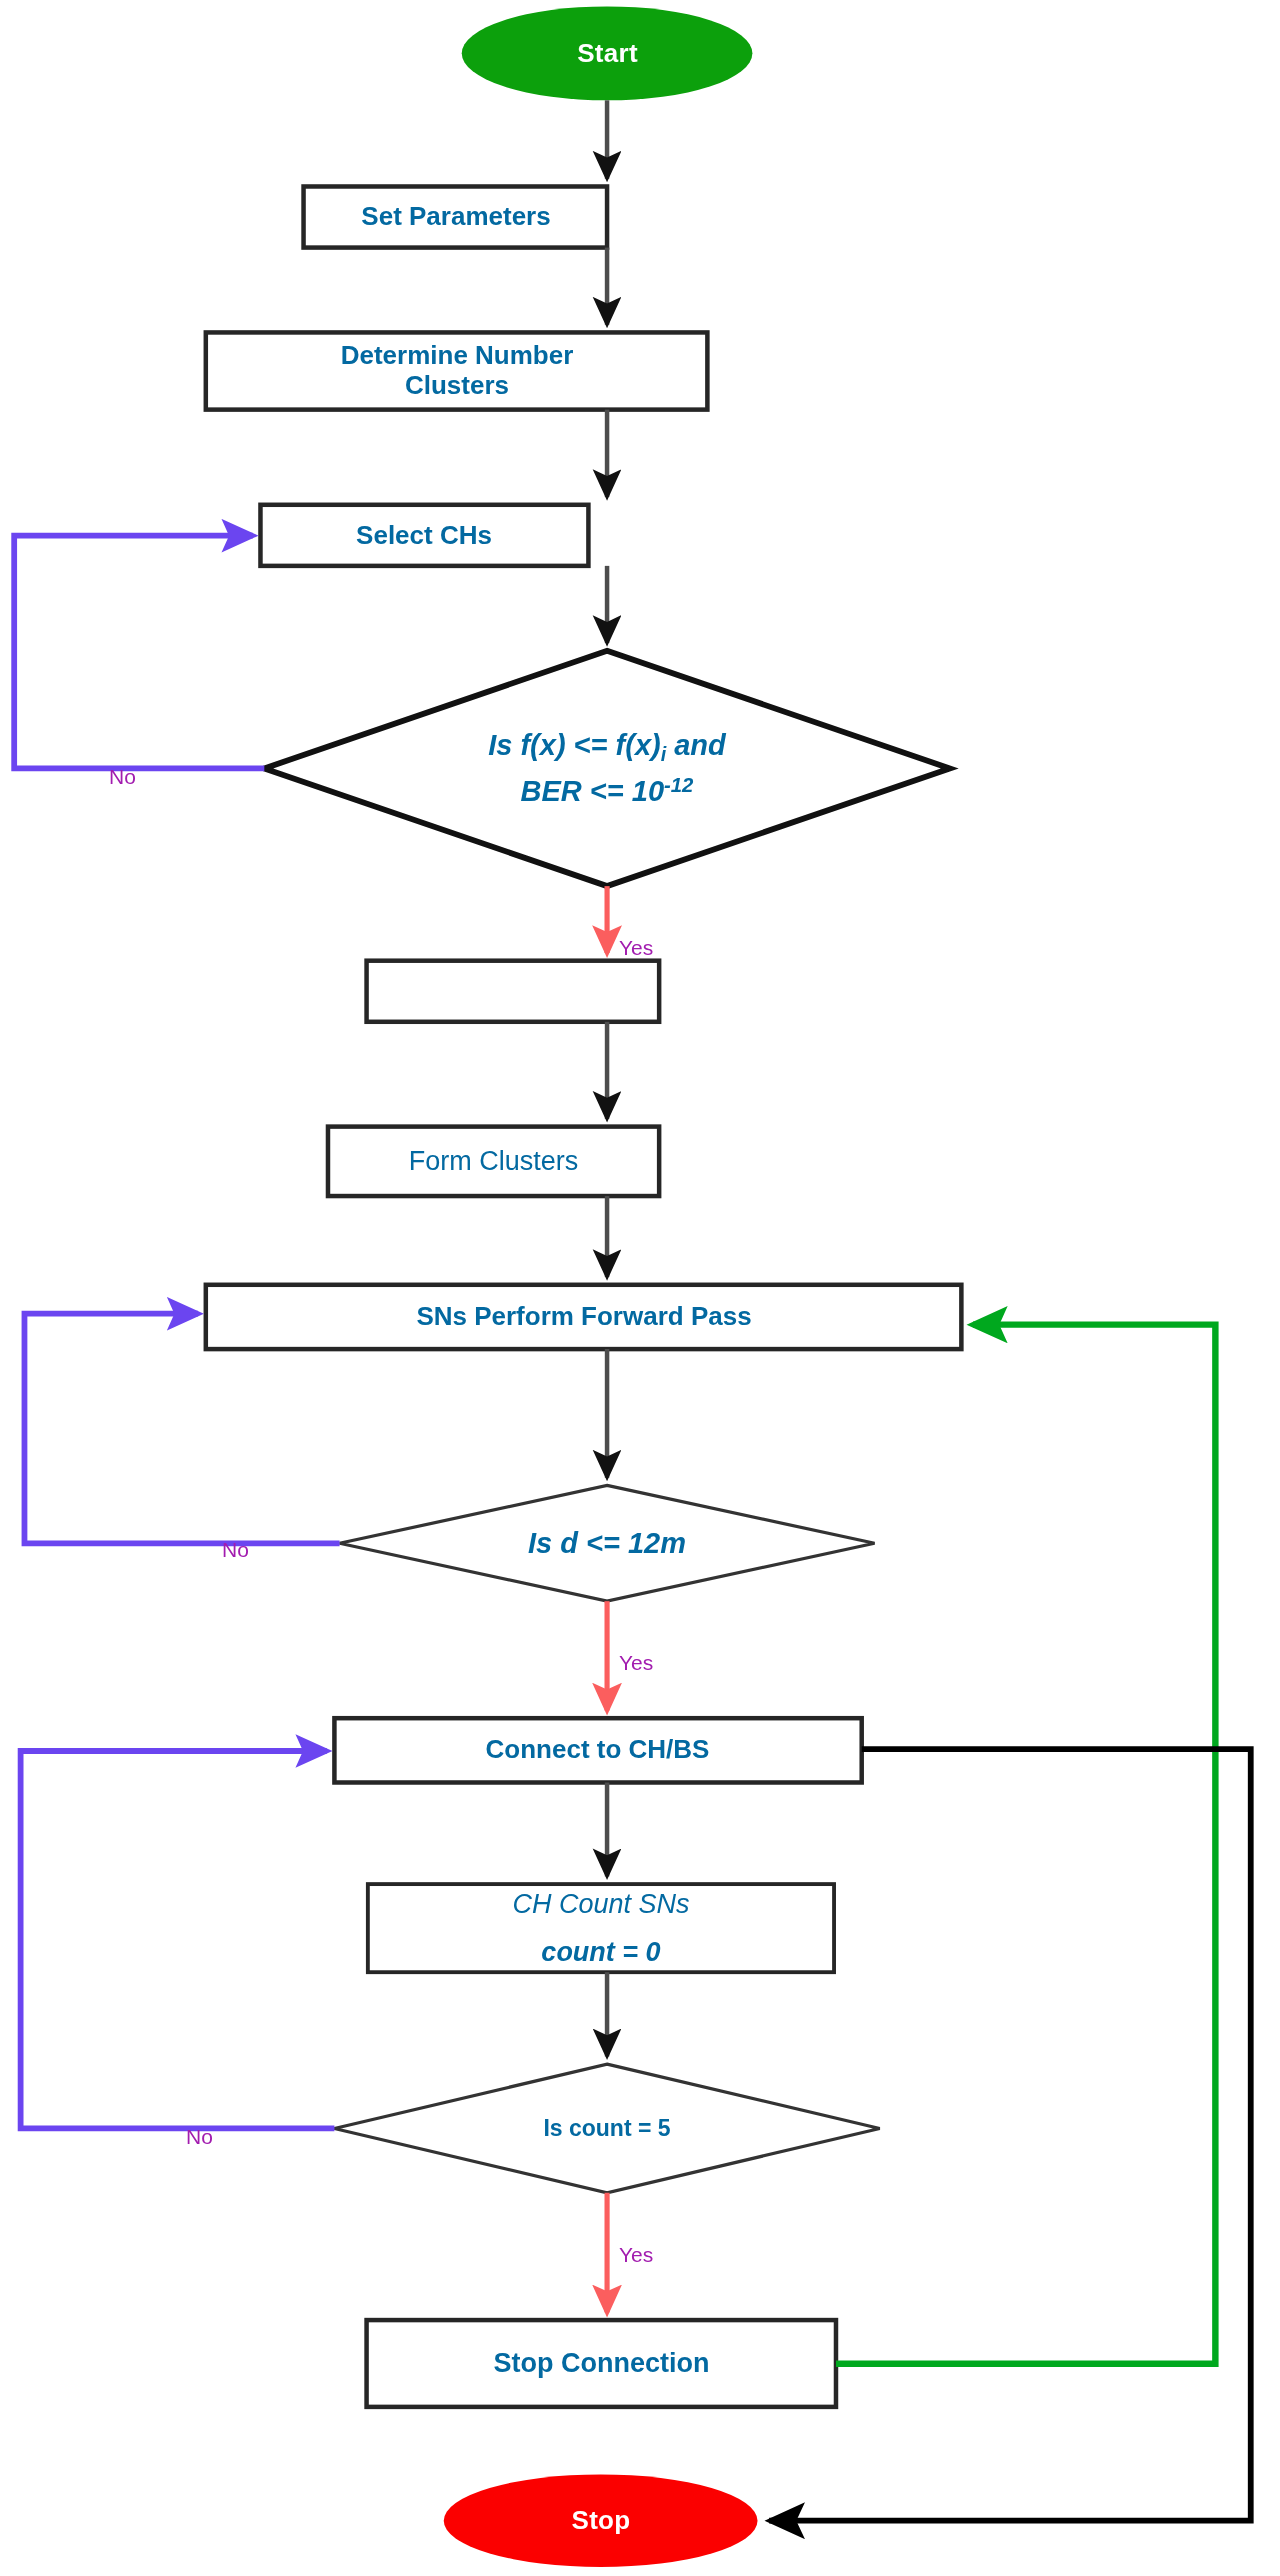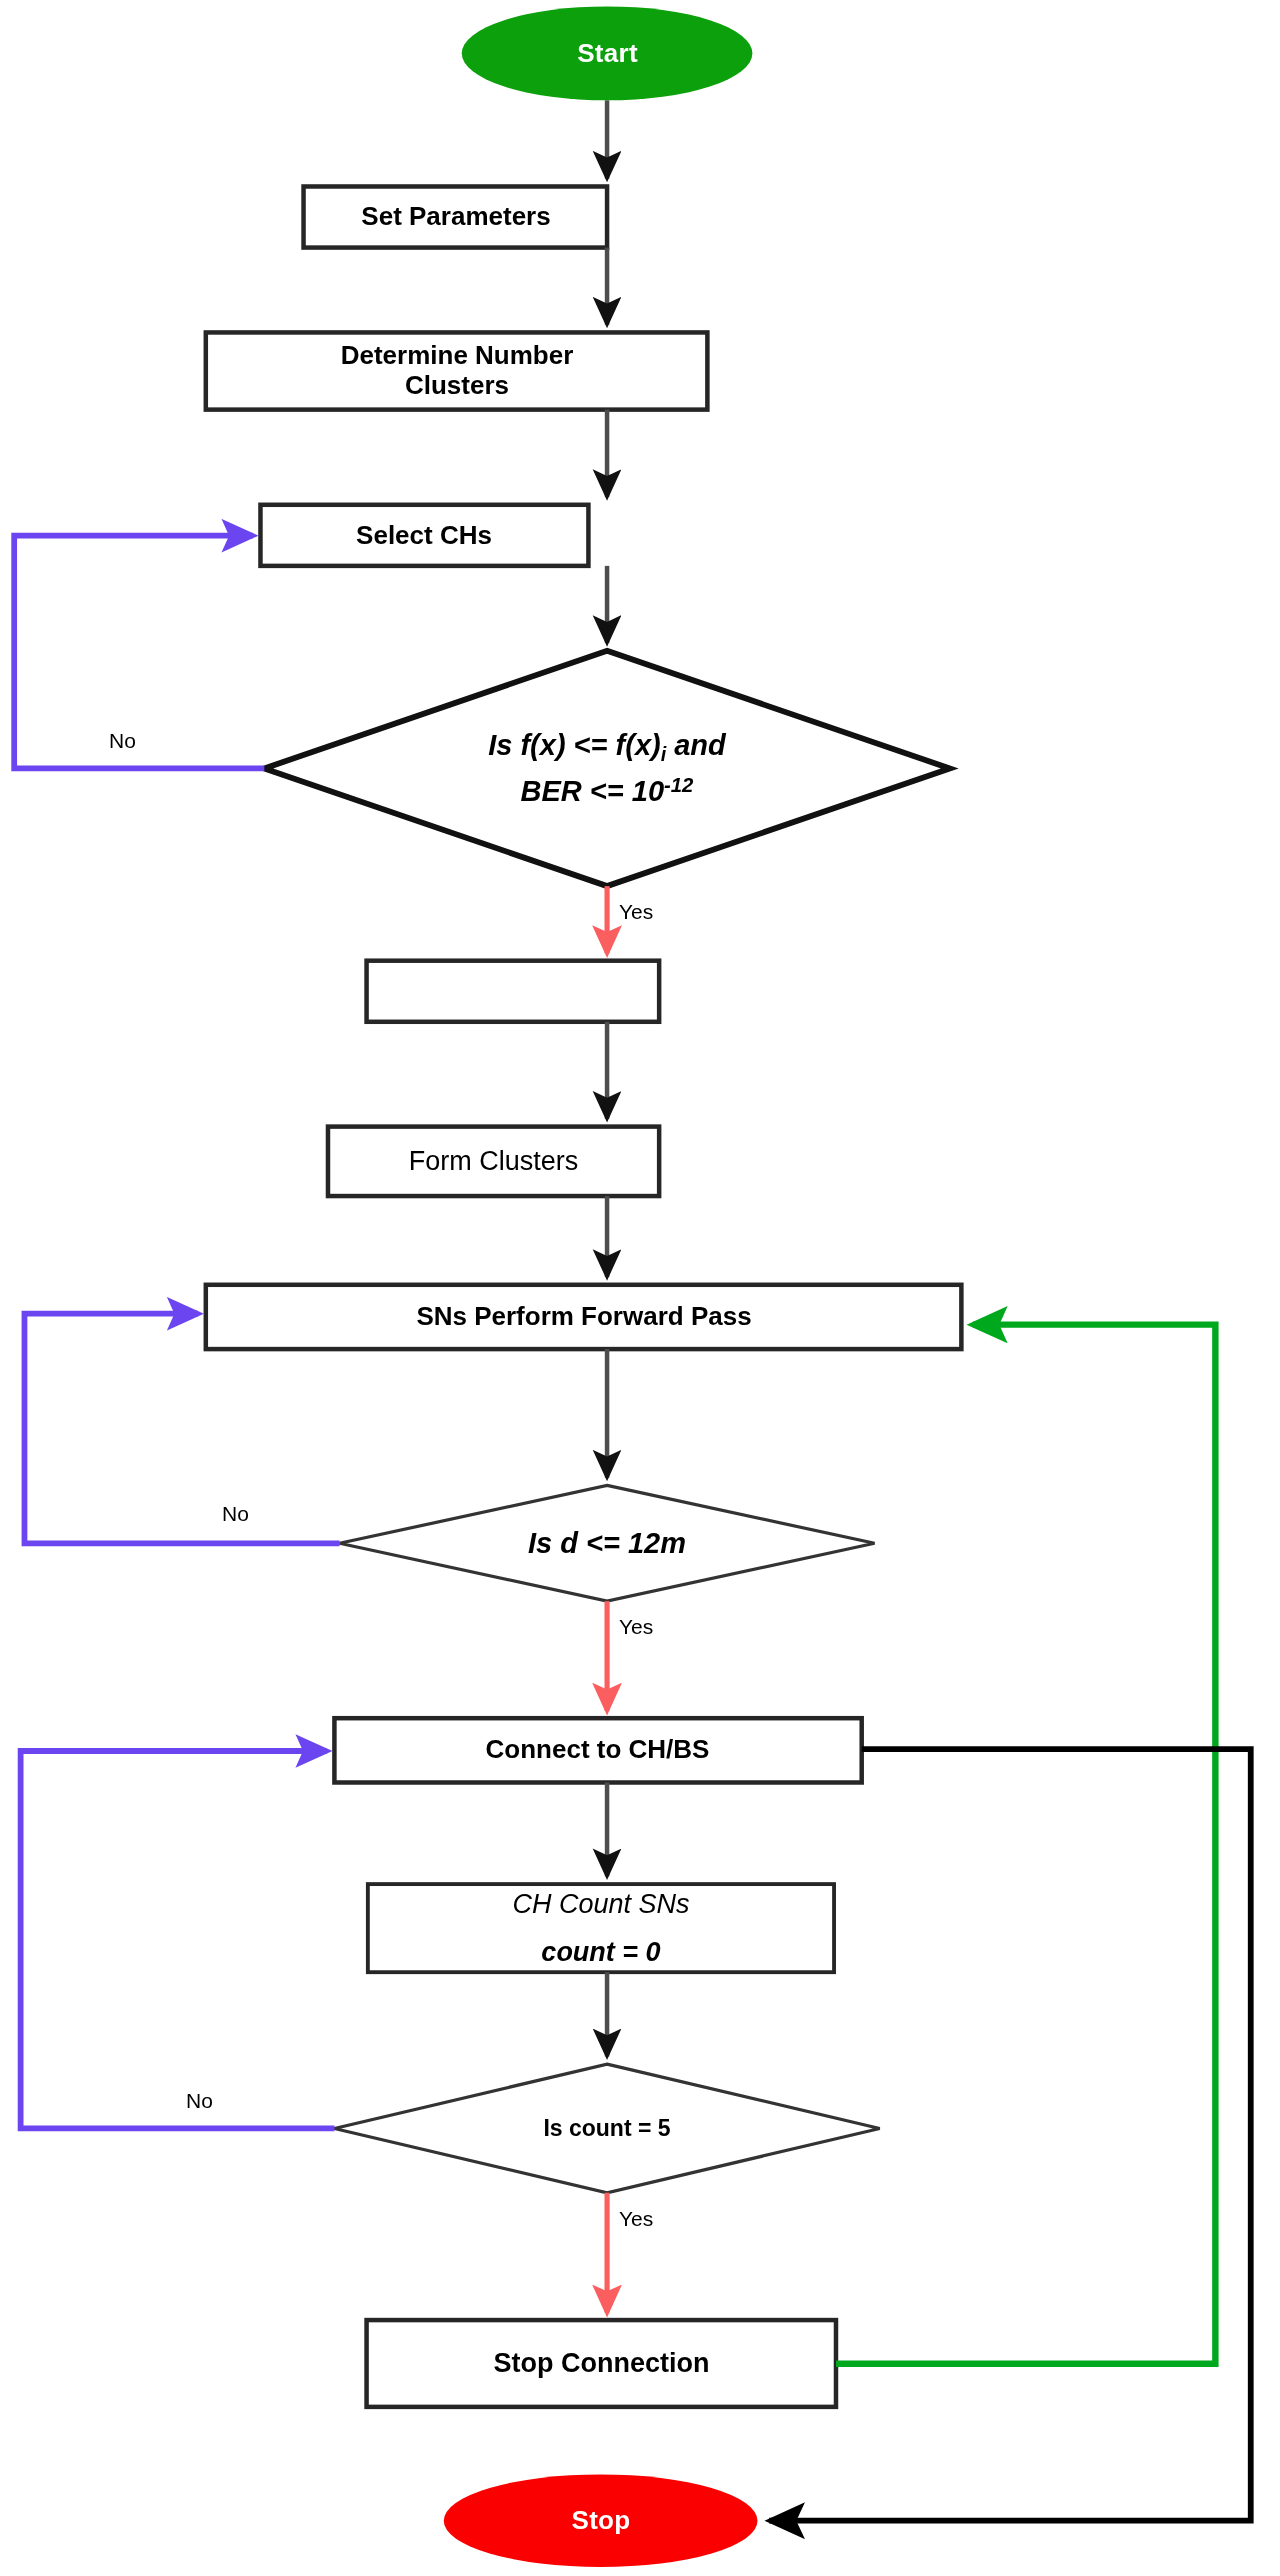--- a/index.html
+++ b/index.html
@@ -8,34 +8,35 @@
     width:1281px;height:2576px;
     background:#ffffff;
     font-family:"Liberation Sans", sans-serif;
     overflow:hidden;
   }
   #diagram{position:absolute;left:0;top:0;width:1281px;height:2576px;}
   .node-label{
     position:absolute;
     display:flex;align-items:center;justify-content:center;
     text-align:center;
-    color:#000000;
+    color:#0369a1;
     pointer-events:none;
     line-height:1.12;
     white-space:pre-line;
   }
   .term-label{color:#ffffff;font-weight:bold;font-size:26px;letter-spacing:0.3px;}
   .proc-label{font-weight:bold;font-size:26px;}
   .proc-label.thin{font-weight:normal;font-size:27px;}
   .dec-label{font-weight:bold;font-size:29px;font-style:italic;}
   .dec-label.plain{font-style:normal;font-weight:bold;font-size:23px;}
   .edge-label{
     position:absolute;
-    font-size:21px;color:#000000;font-weight:normal;
+    font-size:21px;color:#a21caf;font-weight:normal;
     pointer-events:none;
+    margin-top:36px;
   }
   .math-i{font-style:italic;}
   .math-sub{font-size:0.68em;vertical-align:-0.28em;font-style:italic;}
   .math-sup{font-size:0.70em;vertical-align:0.42em;}
   .lbl-l1{display:block;}
   .lbl-l2{display:block;}
   .italic-reg{font-style:italic;font-weight:normal;}
   .italic-bold{font-style:italic;font-weight:bold;}
 </style>
 </head>

